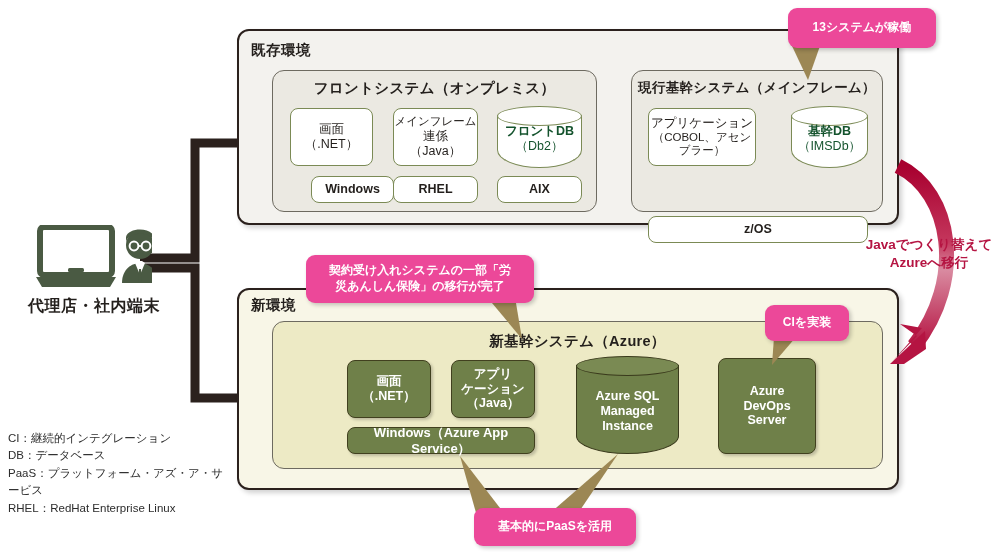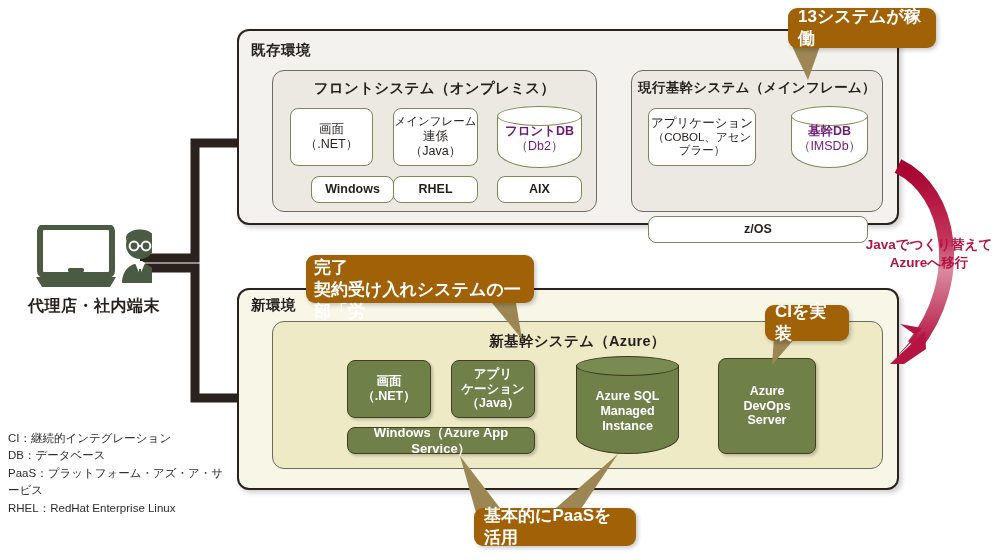--- a/index.html
+++ b/index.html
@@ -65,34 +65,34 @@
     border-bottom-left-radius:50% 18px;border-bottom-right-radius:50% 18px;
     background:#ffffff;
   }
   .cyl .top{
     position:absolute;left:0;right:0;top:0;height:18px;
     border:1.5px solid #7b8a55;border-radius:50%;
     background:#ffffff;
   }
   .cyl .lbl{
     position:absolute;left:0;right:0;top:50%;transform:translateY(-44%);
-    text-align:center;font-size:12.5px;line-height:1.2;color:#701a75;
+    text-align:center;font-size:12.5px;line-height:1.2;color:#14532d;
   }
   .cyl-green .body{
     border-left-color:#3a3a1c;border-right-color:#3a3a1c;border-bottom-color:#3a3a1c;
     background:#6f8049;
   }
   .cyl-green .top{border-color:#3a3a1c;background:#7a8a53;}
   .cyl-green .lbl{color:#fff;font-weight:bold;}
 
   
   .callout{
-    position:absolute;background:#a16207;border-radius:9px;
-    color:#ffffff;font-weight:bold;font-size:17px;line-height:1.32;
-    display:flex;align-items:center;justify-content:center;
+    position:absolute;background:#ec4899;border-radius:9px;
+    color:#ffffff;font-weight:bold;font-size:12px;line-height:1.32;
+    display:flex;align-items:center;justify-content:center;text-align:center;
     box-shadow:2px 2px 4px rgba(0,0,0,.22);
     box-sizing:border-box;padding:4px 10px;
   }
 
   
   .terminal-label{
     position:absolute;text-align:center;font-size:16px;font-weight:bold;
     letter-spacing:.5px;color:#231f1c;
   }
   .legend{
@@ -251,22 +251,22 @@
   <svg class="abs" style="left:780px;top:8px;width:160px;height:80px;z-index:18;">
     <polygon points="12,38 40,38 28,72" fill="#9c8754"></polygon>
   </svg>
   <div class="callout" style="left:788px;top:8px;width:148px;height:40px;z-index:20;">13システムが稼働</div>
 
   <svg class="abs" style="left:300px;top:255px;width:240px;height:90px;z-index:18;">
     <polygon points="192,48 216,48 222,84" fill="#9c8754"></polygon>
   </svg>
   <div class="callout" style="left:306px;top:255px;width:228px;height:48px;z-index:20;padding:2px 8px;">
     <div>
+      <div>契約受け入れシステムの一部「労</div>
       <div>災あんしん保険」の移行が完了</div>
-      <div>契約受け入れシステムの一部「労</div>
     </div>
   </div>
 
   <svg class="abs" style="left:760px;top:305px;width:120px;height:70px;z-index:18;">
     <polygon points="14,32 36,32 12,60" fill="#9c8754"></polygon>
   </svg>
   <div class="callout" style="left:765px;top:305px;width:84px;height:36px;z-index:20;">CIを実装</div>
 
   <svg class="abs" style="left:440px;top:450px;width:260px;height:80px;z-index:18;">
     <polygon points="42,84 80,84 20,6" fill="#9c8754"></polygon>

